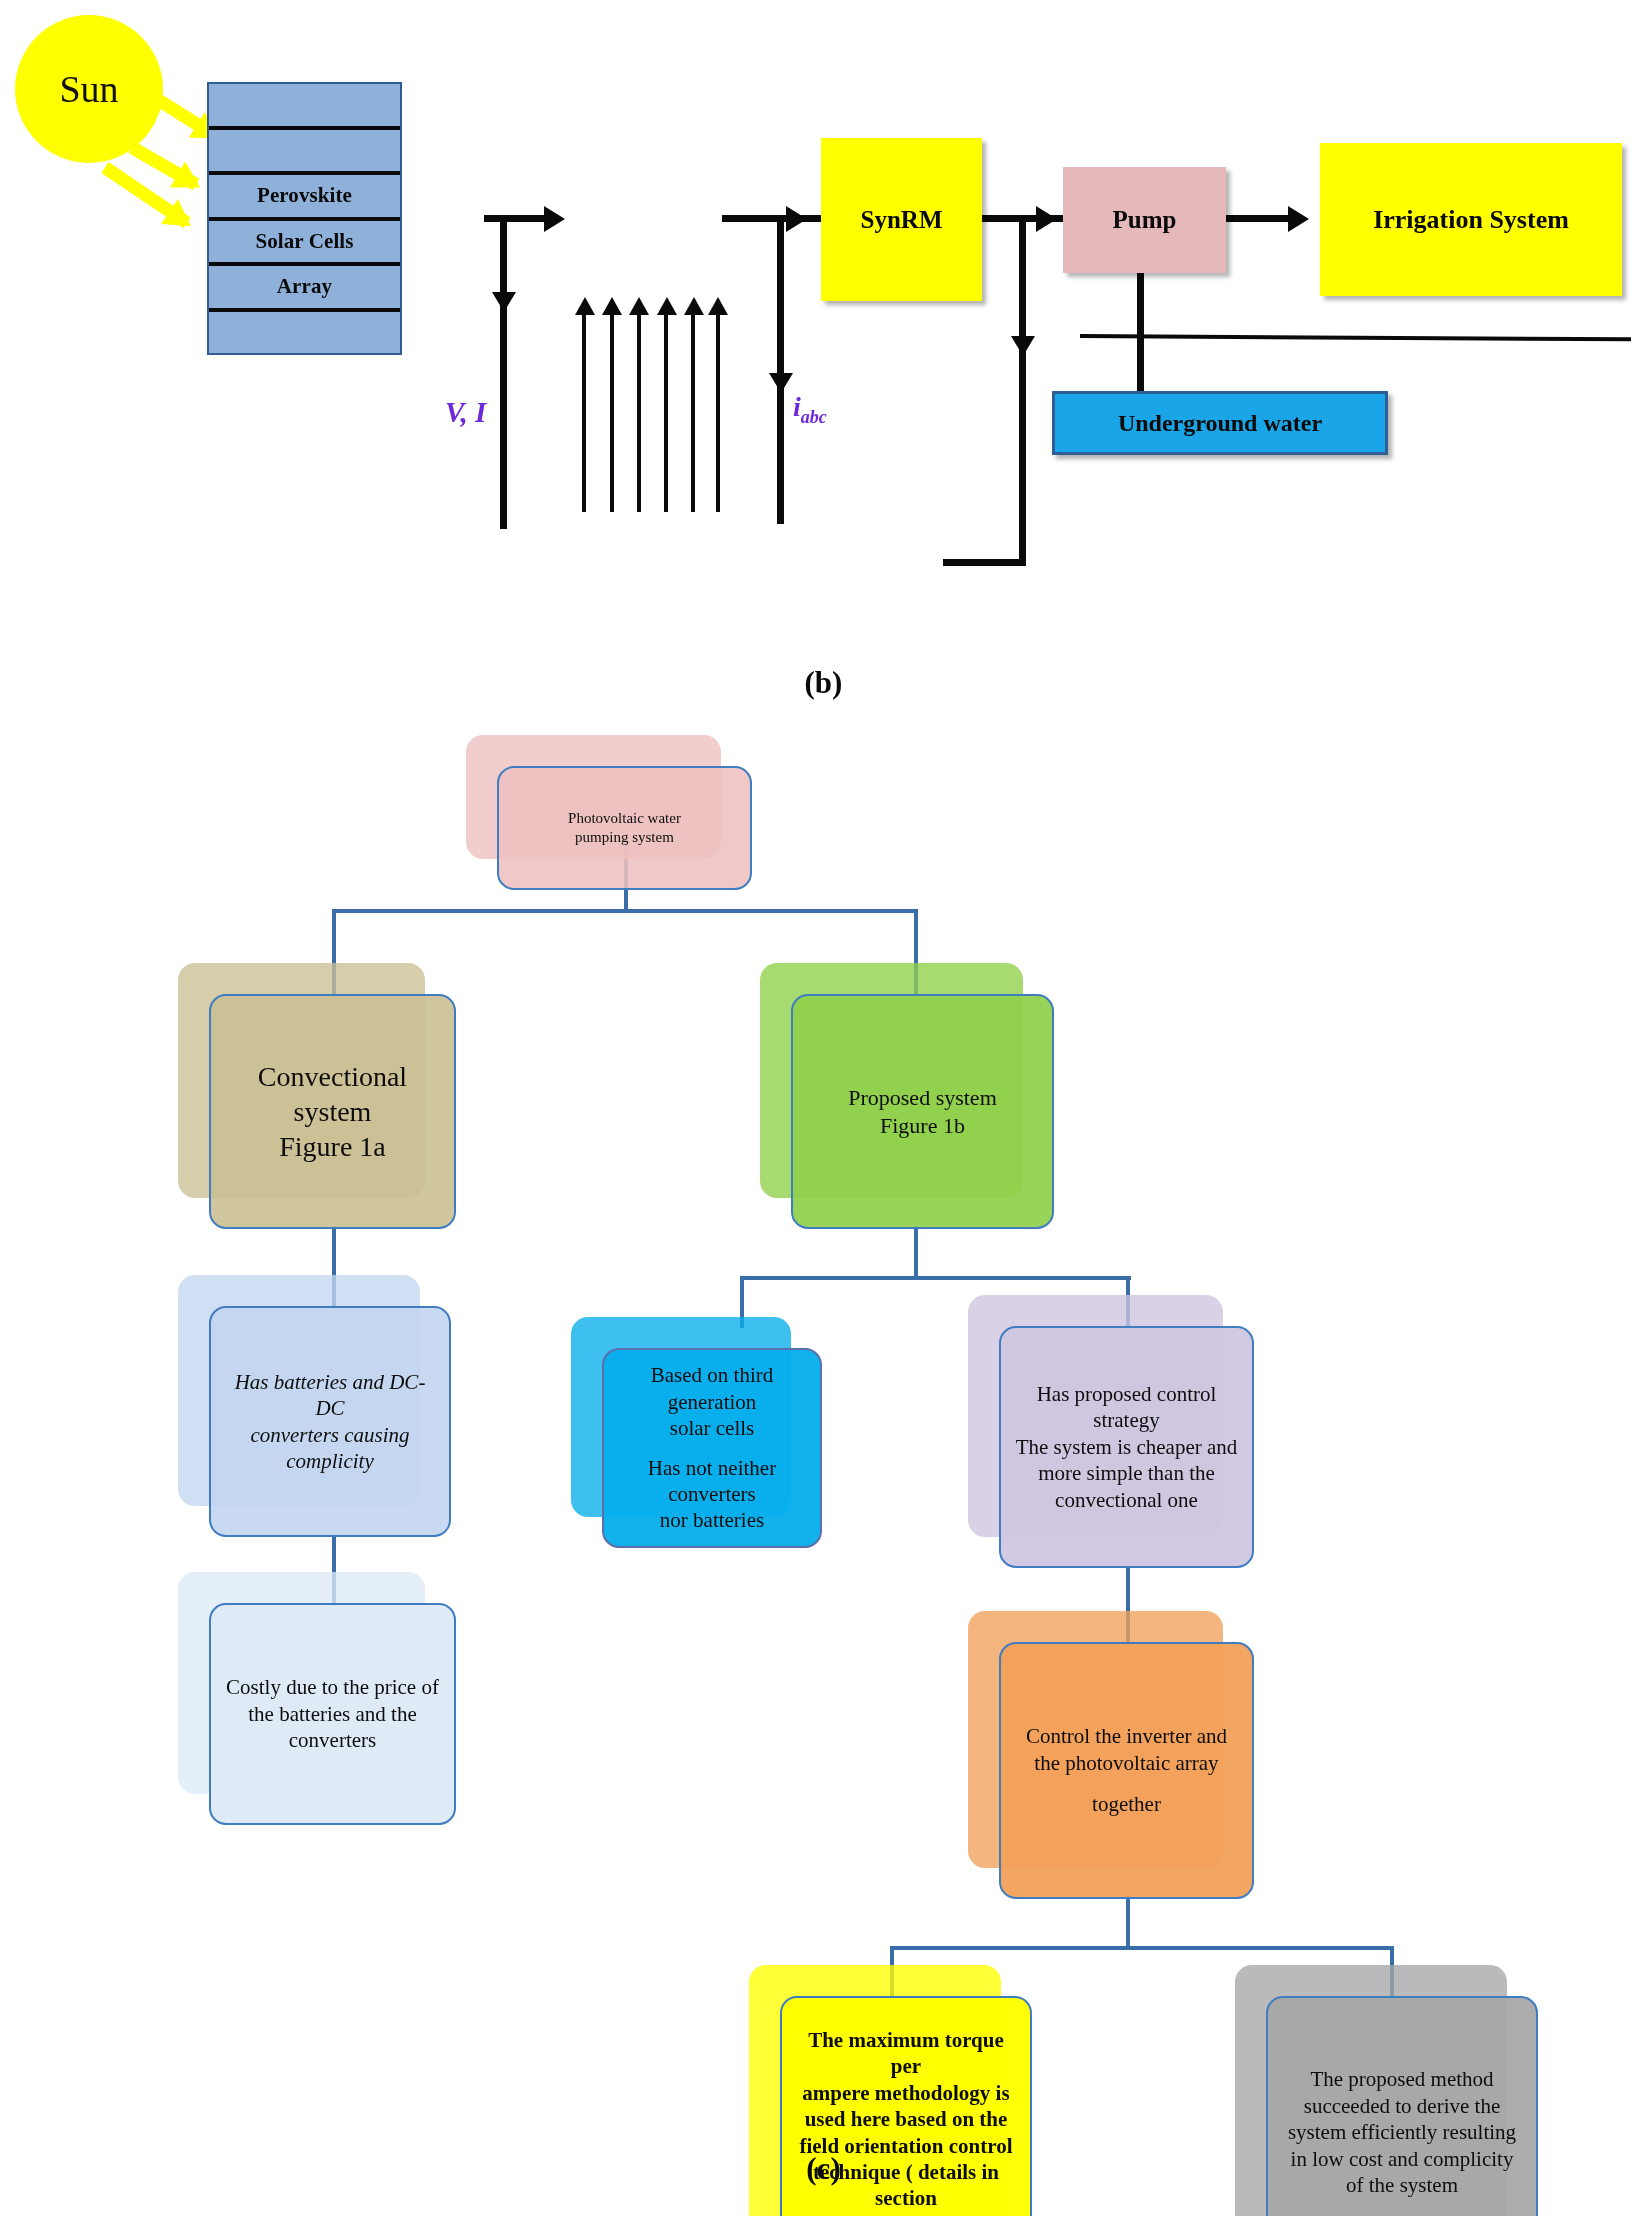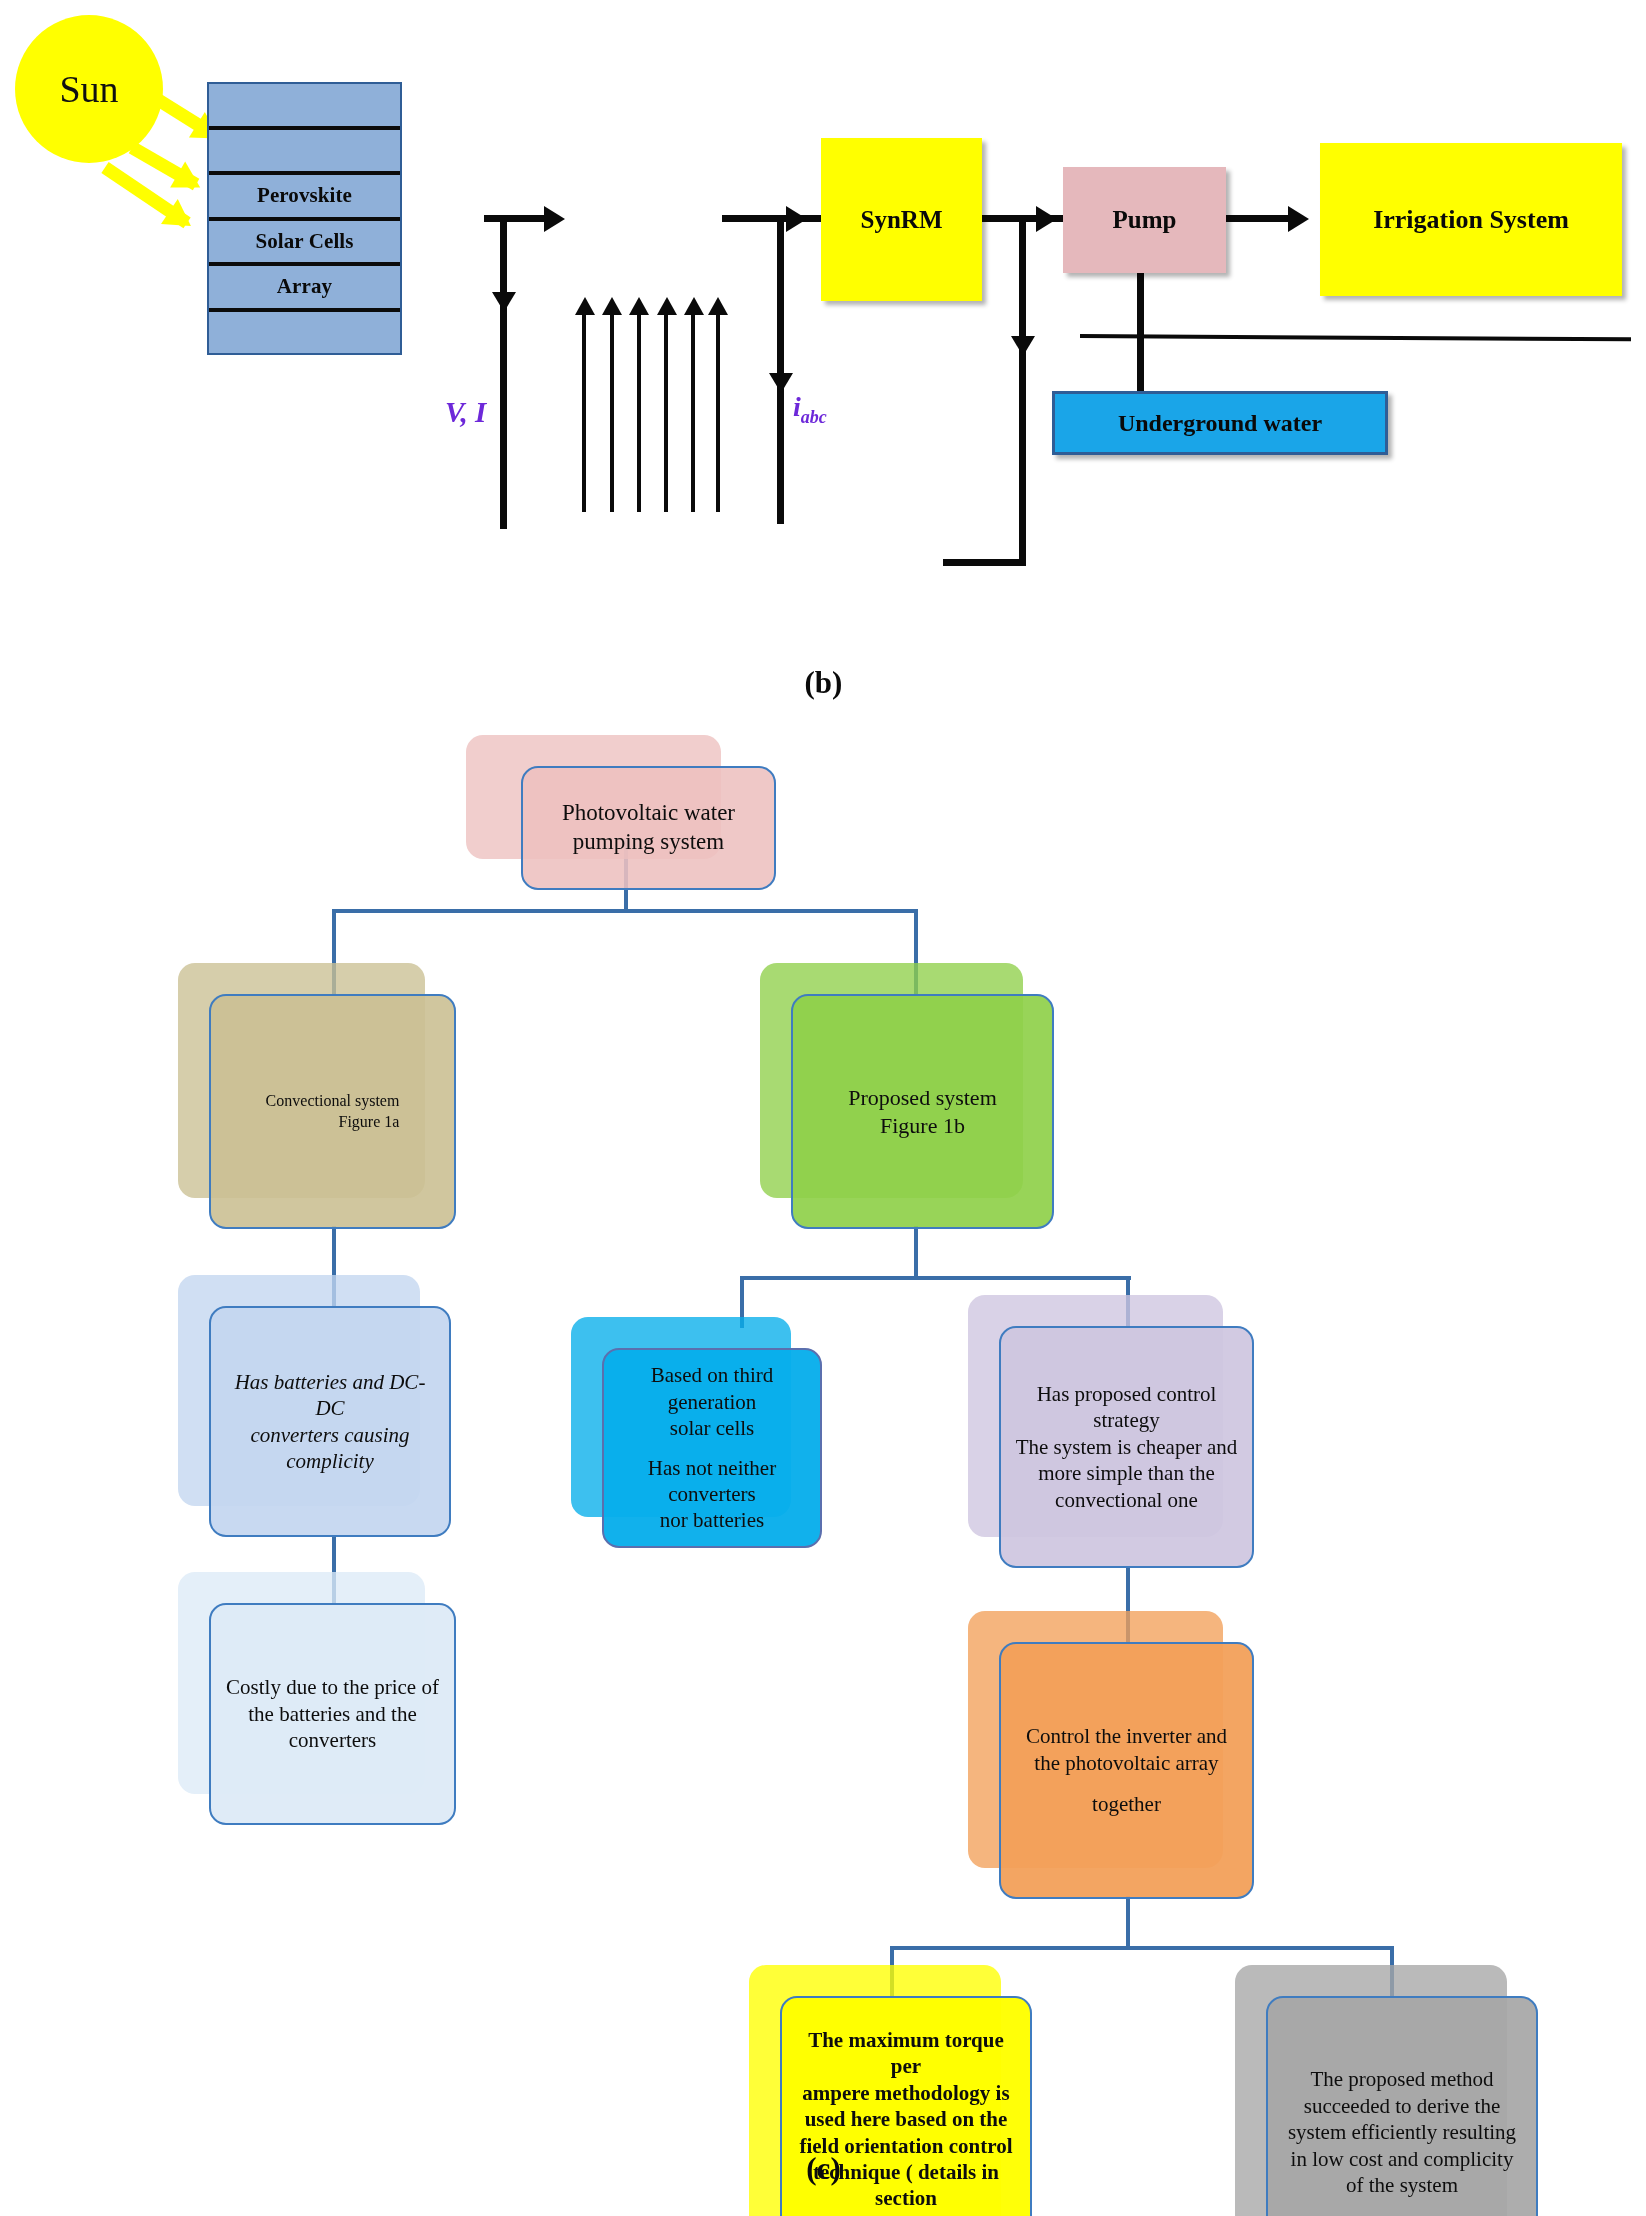--- a/index.html
+++ b/index.html
@@ -200,31 +200,31 @@
 
   <div class="conn v" style="left:1126px;top:849px;height:77px;"></div>
 
   <div class="conn v" style="left:1126px;top:1179px;height:52px;"></div>
   <div class="conn h" style="left:890px;top:1229px;width:504px;"></div>
   <div class="conn v" style="left:890px;top:1229px;height:52px;"></div>
   <div class="conn v" style="left:1390px;top:1229px;height:52px;"></div>
 
   <div class="node" style="left:497px;top:49px;width:255px;height:124px;">
     <div class="shadow" style="background:#edc0bf;"></div>
-    <div class="card" style="background:rgba(237,192,191,0.88);font-size:23px;margin-left:24px;">
+    <div class="card" style="background:rgba(237,192,191,0.88);font-size:15px;">
       <div>
         <span>Photovoltaic water</span>
         <span>pumping system</span>
       </div>
     </div>
   </div>
 
   <div class="node" style="left:209px;top:277px;width:247px;height:235px;">
     <div class="shadow" style="background:#cbc093;"></div>
-    <div class="card" style="background:rgba(203,192,147,0.9);font-size:16px;text-align:right;">
+    <div class="card" style="background:rgba(203,192,147,0.9);font-size:28px;">
       <div>
         <span>Convectional system</span>
         <span>Figure 1a</span>
       </div>
     </div>
   </div>
 
   <div class="node" style="left:791px;top:277px;width:247px;height:235px;padding-left:16px;">
     <div class="shadow" style="background:#8fd04a;"></div>
     <div class="card" style="background:rgba(143,208,74,0.92);font-size:22px;">

